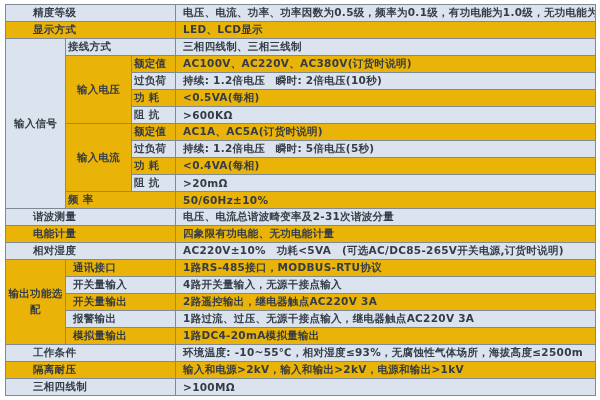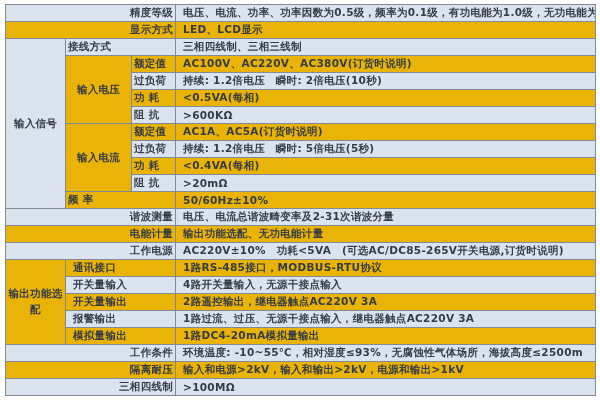--- a/index.html
+++ b/index.html
@@ -23,21 +23,21 @@
     font-weight:bold;
     color:#343c46;
     padding:0 2px 0 7px;
     white-space:nowrap;
     overflow:hidden;
     vertical-align:middle;
     letter-spacing:0.3px;
   }
   tr.blue>td{background:#dbe4ee;}
   tr.white>td{background:#eab308;}
-  td.lbl{padding-left:18px;text-align:right;}
+  td.lbl{padding-left:27px;}
   td.ctr{text-align:left;padding:0 2px;}
   td.mer{background:#dbe4ee;text-align:center;padding:10px 2px;}
   td.wrap{white-space:normal;line-height:1.5;}
 </style>
 </head>
 <body>
 
 <table class="spec">
   <colgroup>
       <col class="cA">
@@ -104,25 +104,25 @@
     <td>50/60Hz±10%</td>
   </tr>
 
   <tr class="blue">
     <td colspan="3" class="lbl">谐波测量</td>
     <td>电压、电流总谐波畸变率及2-31次谐波分量</td>
   </tr>
 
   <tr class="white">
     <td colspan="3" class="lbl">电能计量</td>
-    <td>输出功能选配、无功电能计量</td>
+    <td>四象限有功电能、无功电能计量</td>
   </tr>
 
   <tr class="blue">
-    <td colspan="3" class="lbl">工作电源</td>
+    <td colspan="3" class="lbl">相对湿度</td>
     <td>AC220V±10%　功耗&lt;5VA　(可选AC/DC85-265V开关电源,订货时说明)</td>
   </tr>
 
   <tr class="white">
     <td rowspan="5" class="mer wrap">输出功能选配</td>
     <td colspan="2">通讯接口</td>
     <td>1路RS-485接口，MODBUS-RTU协议</td>
   </tr>
   <tr class="blue">
     <td colspan="2">开关量输入</td>

